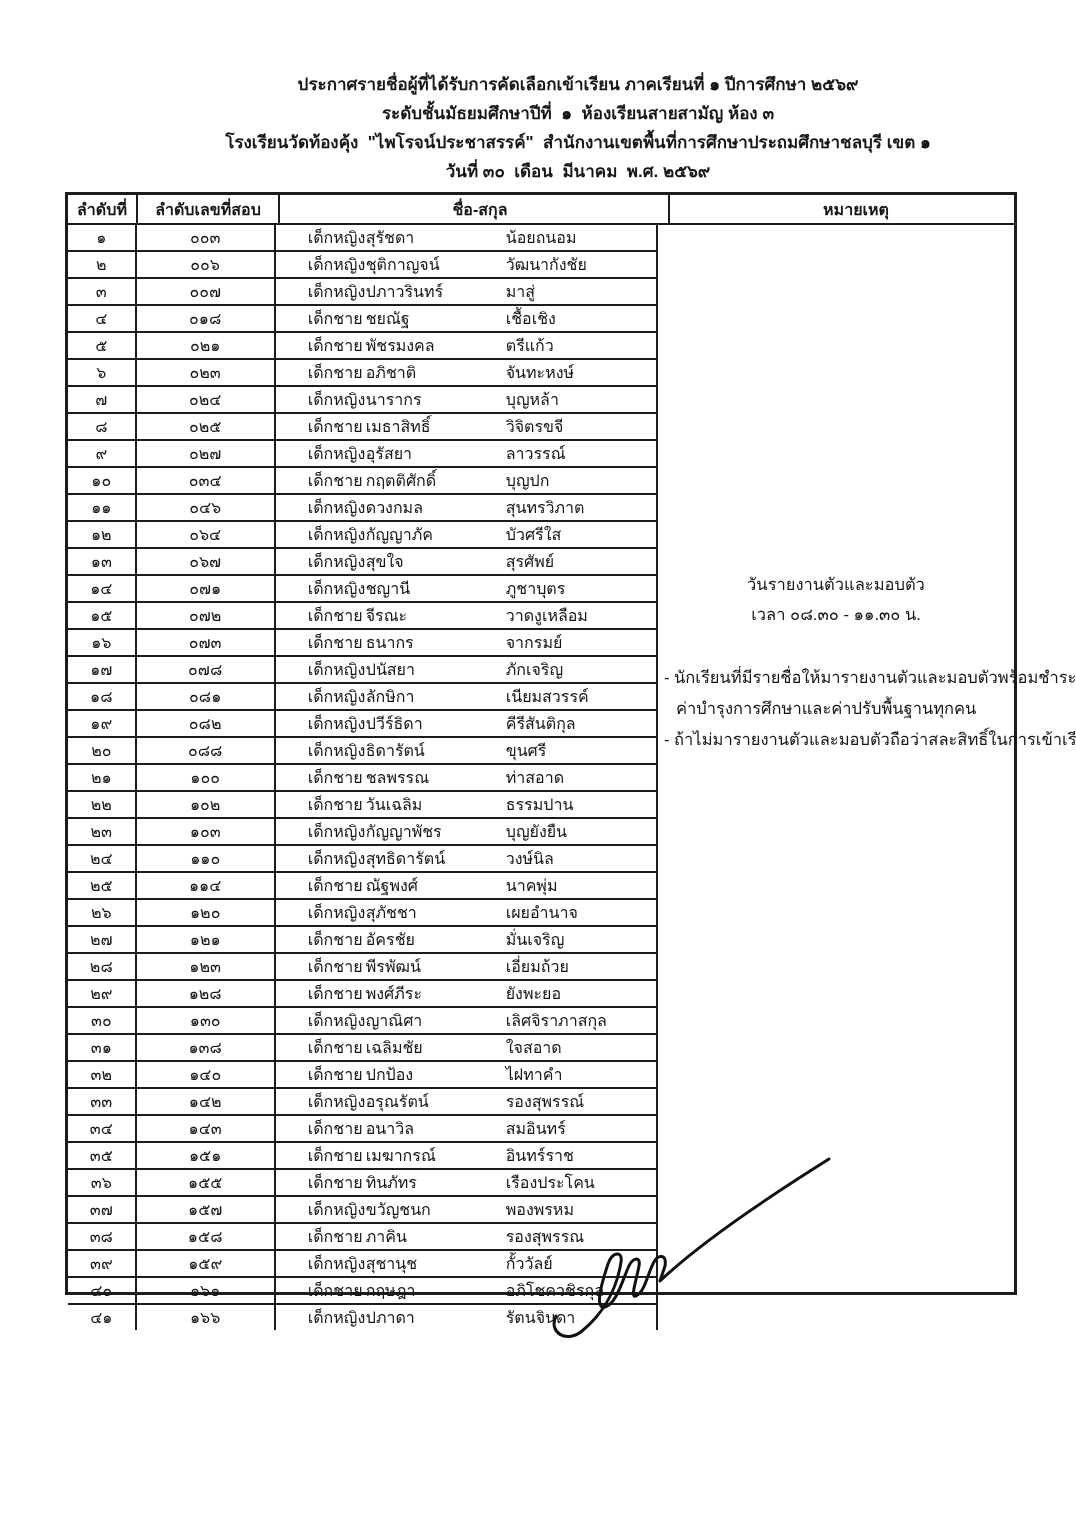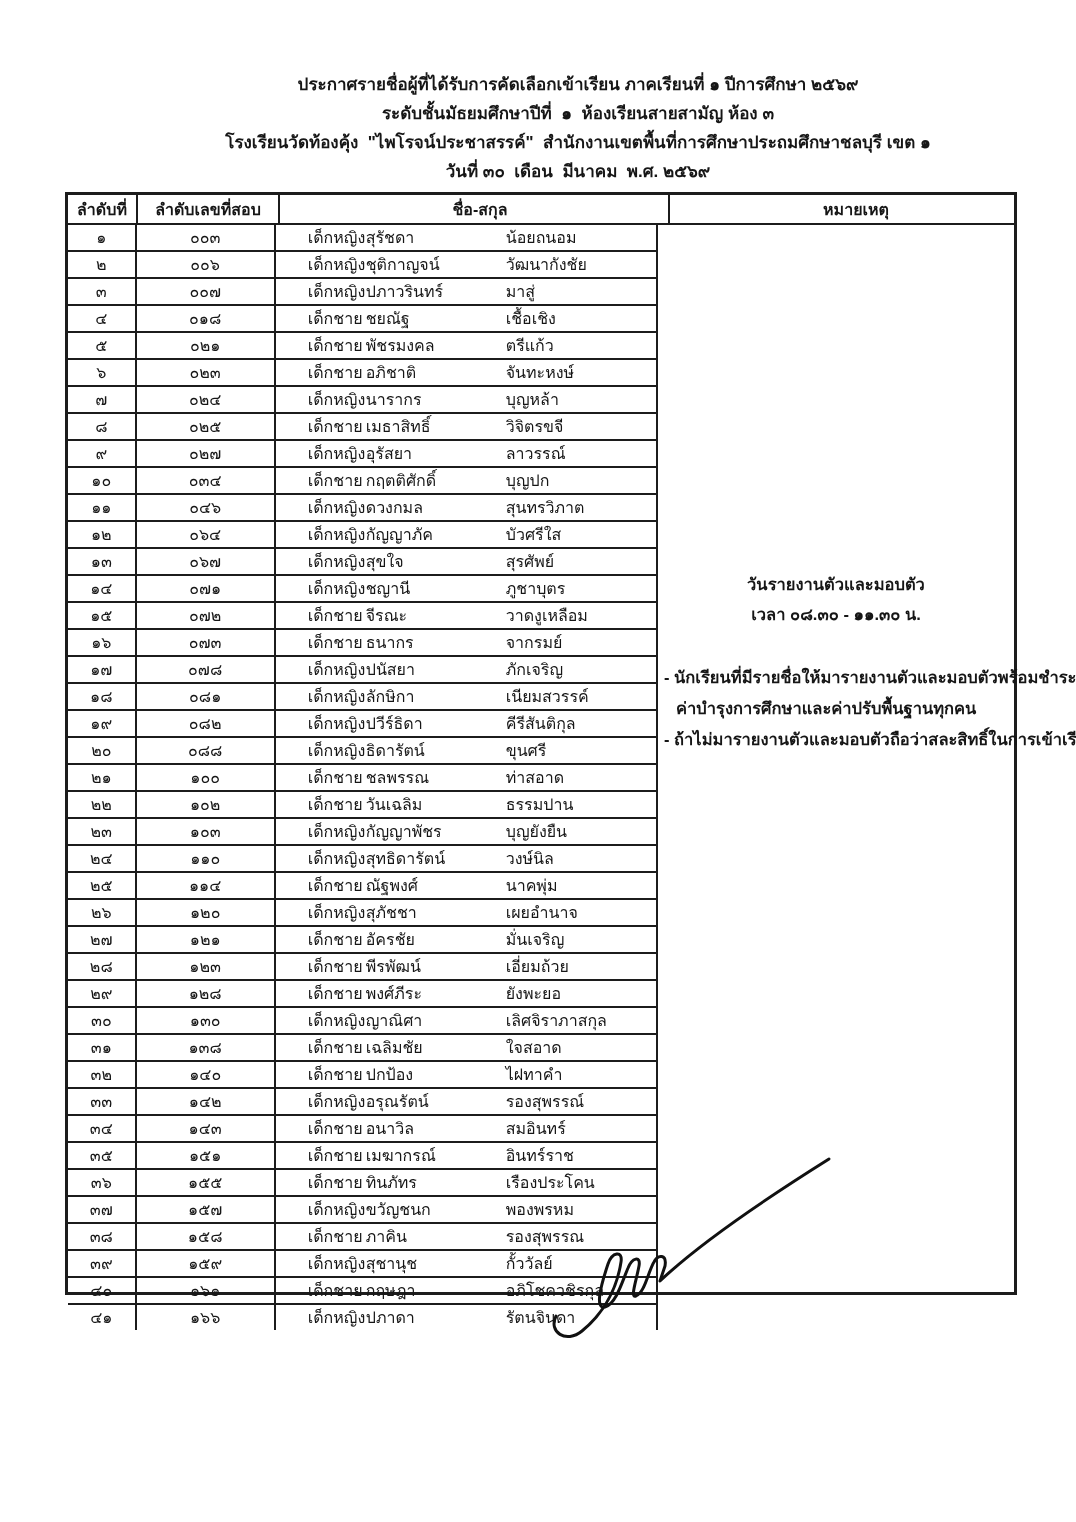--- a/index.html
+++ b/index.html
@@ -37,21 +37,21 @@
   .tr:last-child{border-bottom:none;}
   .td{box-sizing:border-box;display:flex;align-items:center;}
   .td.col-no,.td.col-exam{justify-content:center;}
   .td.col-name{justify-content:flex-start;}
   .name-prefix{display:inline-block;width:58px;padding-left:20px;white-space:nowrap;}
   .name-first{display:inline-block;width:140px;white-space:nowrap;}
   .name-last{display:inline-block;flex:1;white-space:nowrap;}
   
   .remark-cell{
     flex:1;box-sizing:border-box;position:relative;
-    font-weight:bold;font-size:16.5px;
+    font-weight:normal;font-size:16.5px;
   }
   .remark-center{position:absolute;top:344px;left:0;width:100%;text-align:center;}
   .remark-center .r-line{height:30px;line-height:30px;white-space:pre;}
   .remark-notes{position:absolute;top:437px;left:6px;width:352px;text-align:left;}
   .remark-notes .r-note{min-height:31px;line-height:31px;white-space:pre;}
   .remark-notes .r-note.indent{padding-left:12px;}
   
   .signature-svg{position:absolute;left:0;top:0;pointer-events:none;}
 </style>
 </head>

